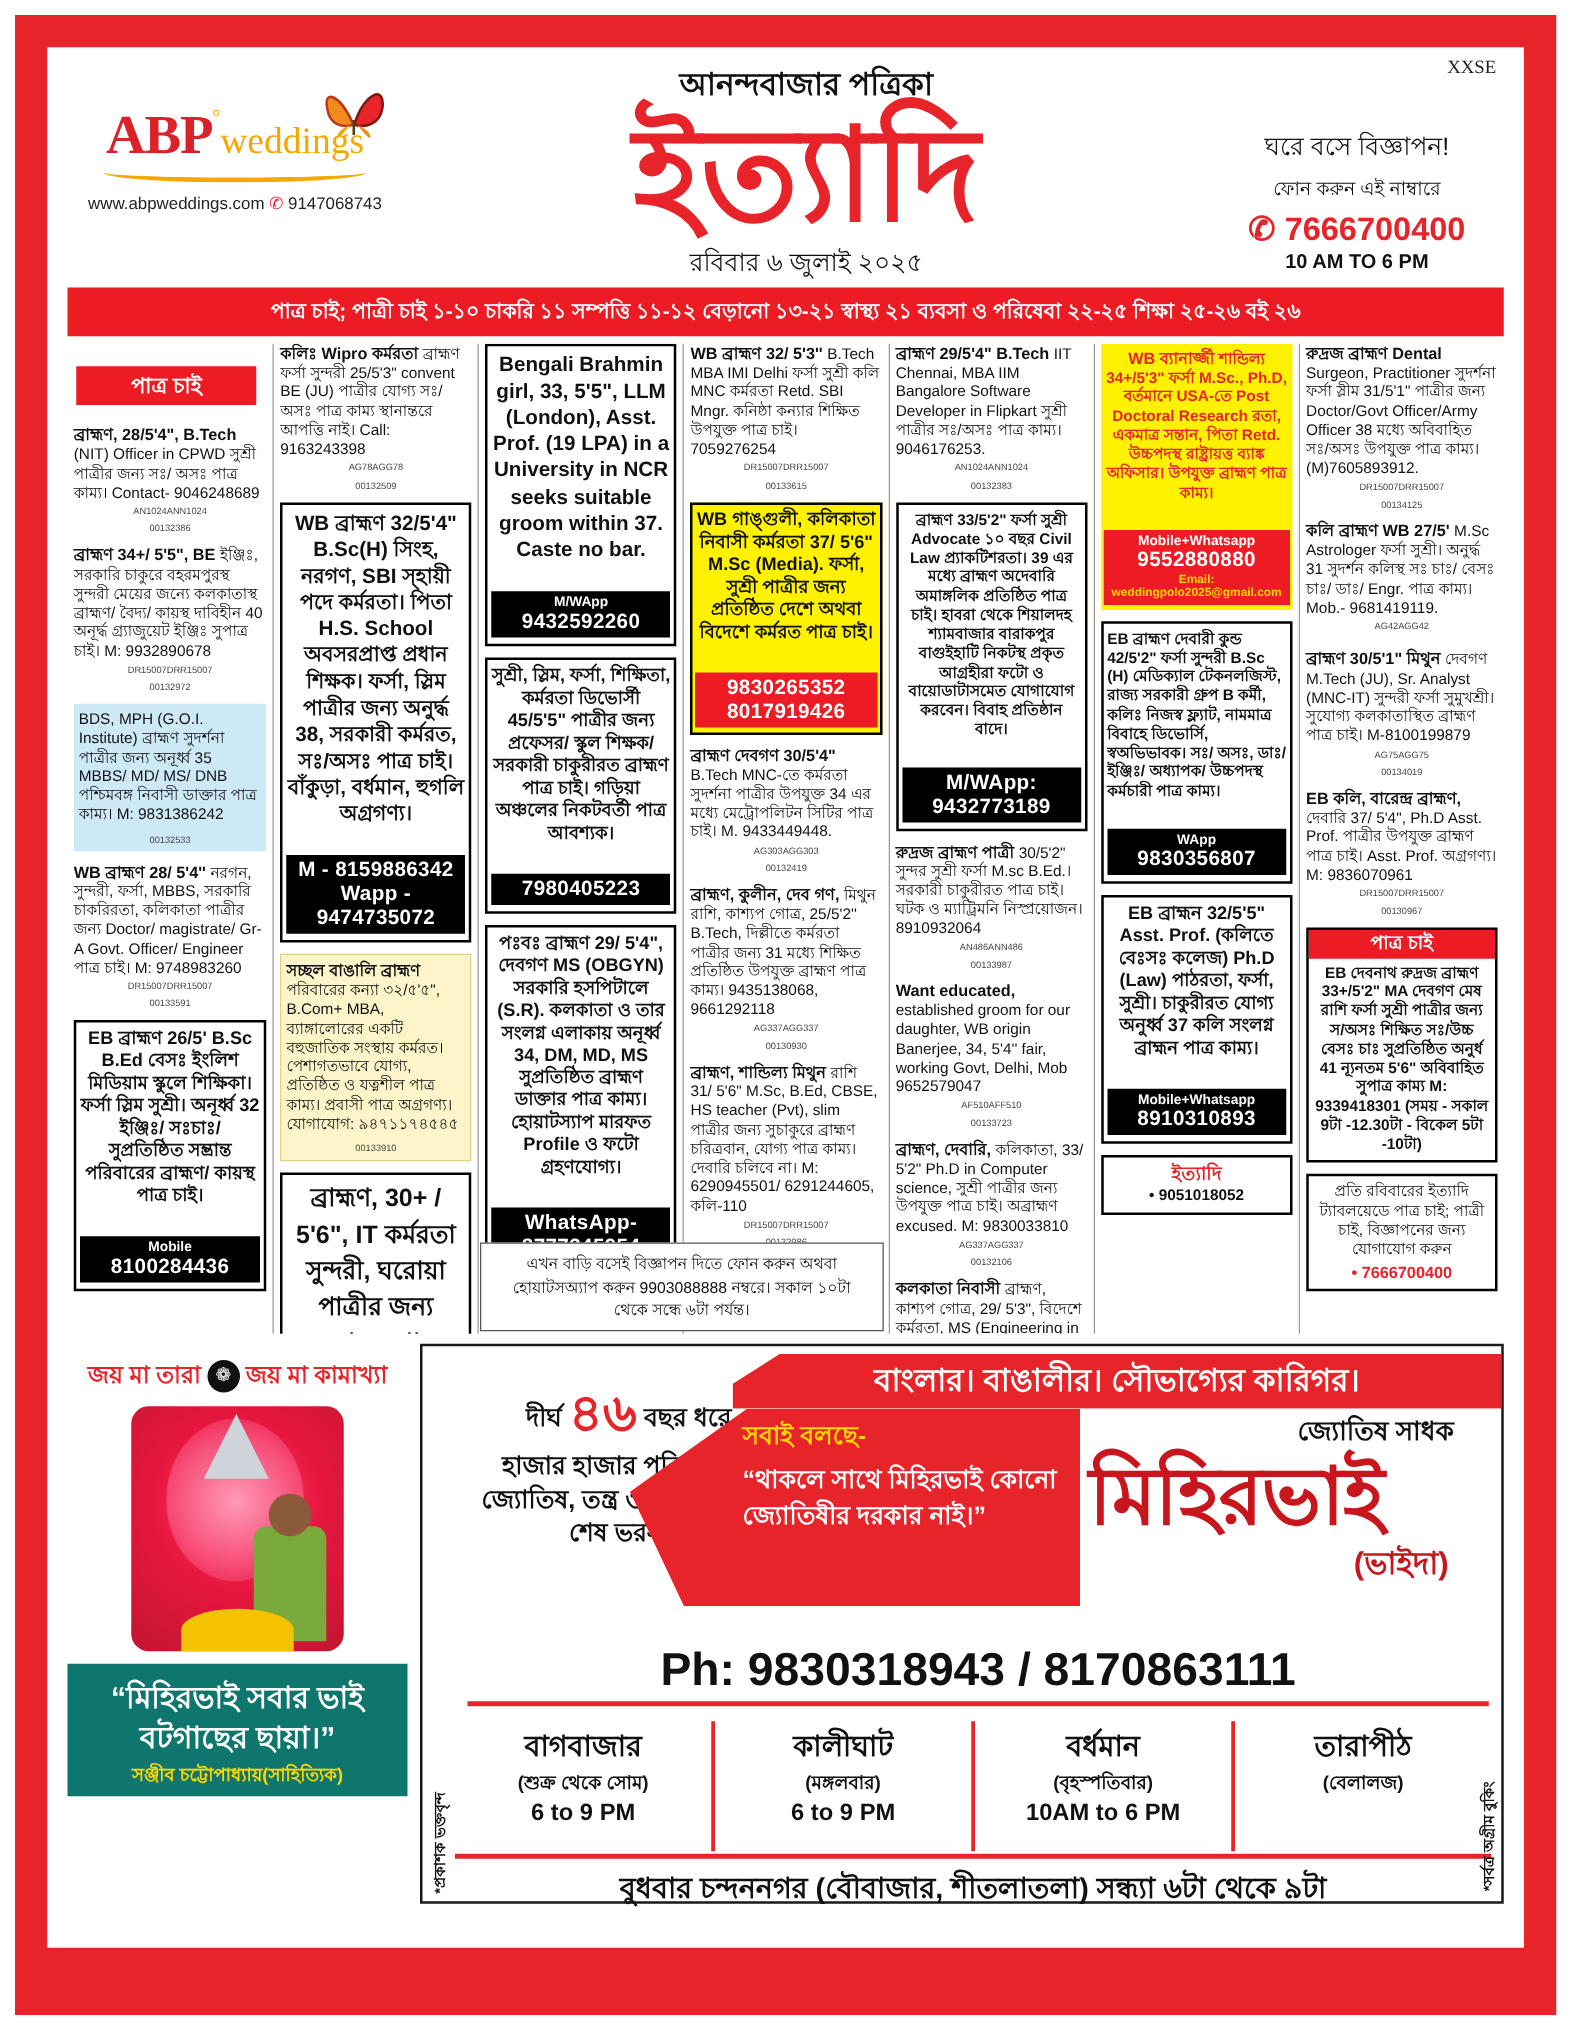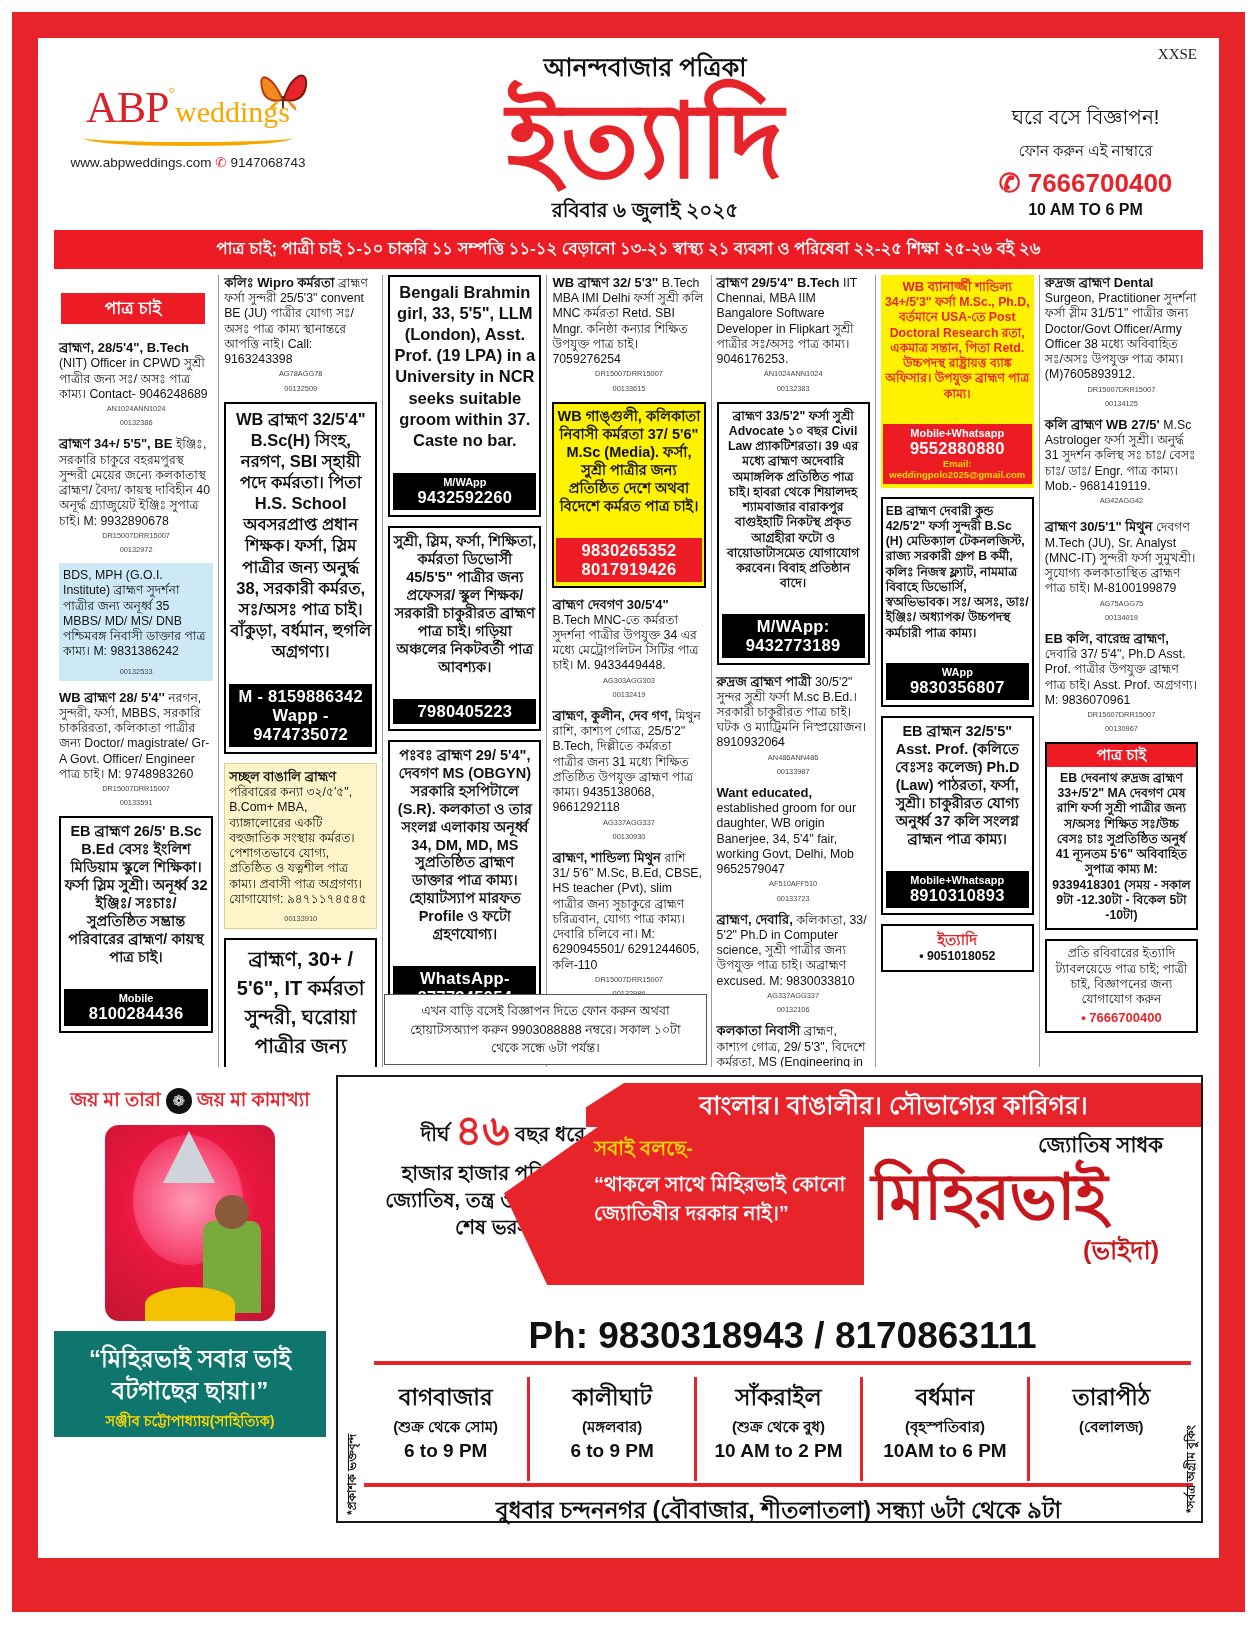--- a/index.html
+++ b/index.html
@@ -5,31 +5,31 @@
   html,body{margin:0;padding:0;}
   body{width:1257px;height:1625px;background:#fff;font-family:"Liberation Sans",sans-serif;position:relative;overflow:hidden;color:#111;}
   .frame{position:absolute;left:12px;top:12px;right:12px;bottom:13px;border:26px solid #e8242b;border-bottom-width:54px;background:#fff;}
   .content{position:absolute;inset:0;padding:2px 16px;background:#fff;}
 
   
   .header{position:relative;height:188px;display:flex;}
   .edition{position:absolute;top:6px;right:6px;font-family:"Liberation Serif",serif;font-size:15px;color:#222;}
   .logo-block{width:268px;text-align:center;padding-top:46px;}
   .abp-line{font-family:"Liberation Serif",serif;line-height:1;}
-  .abp-red{color:#d92229;font-size:44px;font-weight:normal;letter-spacing:-1px;}
+  .abp-red{color:#d92229;font-size:44px;font-weight:bold;letter-spacing:-1px;}
   .abp-deg{color:#f7a800;font-size:16px;vertical-align:top;}
   .abp-orange{color:#f7a800;font-size:30px;}
   .swoosh{width:210px;height:12px;margin:0 auto;border-bottom:4px solid #f7a800;border-radius:50%;}
   .logo-web{font-size:13.5px;margin-top:8px;color:#222;}
   .logo-web .ph-ic{color:#e8242b;}
   .butterfly{position:absolute;left:200px;top:28px;}
   .masthead-block{flex:1;text-align:center;}
   .masthead-top{font-size:25px;font-weight:bold;margin-top:8px;}
   .masthead{font-size:104px;line-height:.98;color:#e8242b;font-weight:bold;}
-  .dateline{font-size:20px;font-weight:bold;margin-top:2px;}
+  .dateline{font-size:20px;font-weight:normal;margin-top:2px;}
   .header-right{width:235px;text-align:center;padding-top:62px;}
   .hr1{font-size:20px;font-weight:normal;}
   .hr2{font-size:15px;margin-top:4px;}
   .hr-phone{font-size:26px;font-weight:bold;color:#e8242b;margin-top:4px;}
   .hr-hours{font-size:16px;font-weight:bold;margin-top:2px;}
 
   
   .nav{background:#ed1c24;color:#fff;font-weight:bold;text-align:center;font-size:16.5px;padding:6px 0;margin-top:2px;}
 
   
@@ -450,25 +450,20 @@
               <div class="sp">বাগবাজার</div>
               <div class="sd">(শুক্র থেকে সোম)</div>
               <div class="st">6 to 9 PM</div>
             </div>
             <div class="sched-item">
               <div class="sp">কালীঘাট</div>
               <div class="sd">(মঙ্গলবার)</div>
               <div class="st">6 to 9 PM</div>
             </div>
             <div class="sched-item">
-              <div class="sp">সাঁকরাইল</div>
-              <div class="sd">(শুক্র থেকে বুধ)</div>
-              <div class="st">10 AM to 2 PM</div>
-            </div>
-            <div class="sched-item">
               <div class="sp">বর্ধমান</div>
               <div class="sd">(বৃহস্পতিবার)</div>
               <div class="st">10AM to 6 PM</div>
             </div>
             <div class="sched-item">
               <div class="sp">তারাপীঠ</div>
               <div class="sd">(বেলালজ)</div>
               <div class="st"></div>
             </div>
           </div>

